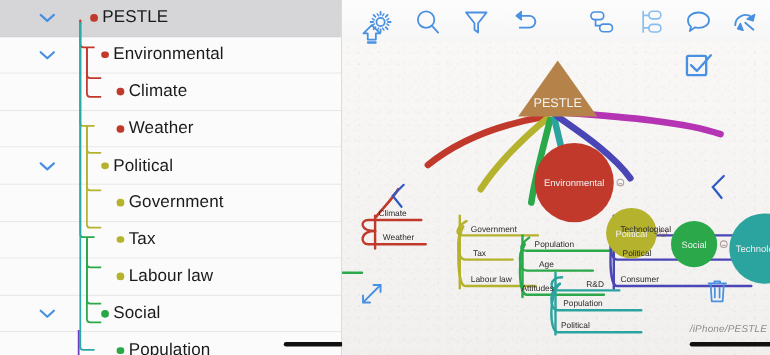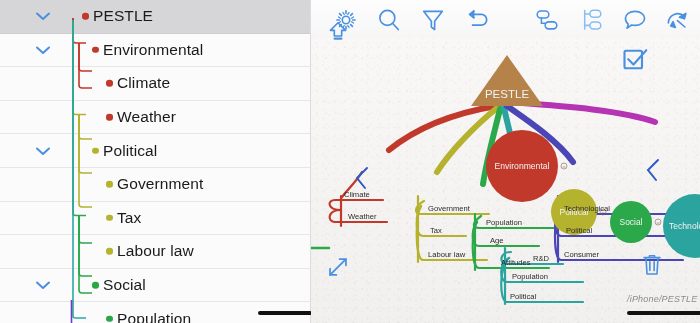--- a/index.html
+++ b/index.html
@@ -314,21 +314,21 @@
         <div class="leaf-label" style="left: 37px; top: 216px;">Weather</div>
         <div class="node-label" style="left: 263px; top: 212px; font-size: 8.4px;">Political</div>
         <div class="collapse-dot" style="left: 292px; top: 212px;"></div>
         <div class="leaf-label" style="left: 117px; top: 208px;">Government</div>
         <div class="leaf-label" style="left: 119px; top: 230px;">Tax</div>
         <div class="leaf-label" style="left: 117px; top: 254px;">Labour law</div>
         <div class="node-label" style="left: 320px; top: 222px; font-size: 8.4px;">Social</div>
         <div class="collapse-dot" style="left: 347px; top: 222px;"></div>
         <div class="leaf-label" style="left: 175px; top: 222px;">Population</div>
         <div class="leaf-label" style="left: 179px; top: 240px;">Age</div>
-        <div class="leaf-label" style="left: 190px; top: 262px;">Attitudes</div>
+        <div class="leaf-label" style="left: 163px; top: 262px;">Attitudes</div>
         <div class="node-label" style="left: 384px; top: 226px; font-size: 8.6px;">Technological</div>
         <div class="leaf-label" style="left: 203px; top: 258px; padding-left: 19px;">R&amp;D</div>
         <div class="leaf-label" style="left: 201px; top: 276px;">Population</div>
         <div class="leaf-label" style="left: 199px; top: 296px;">Political</div>
         <div class="leaf-label" style="left: 253px; top: 208px;">Technological</div>
         <div class="leaf-label" style="left: 255px; top: 230px;">Political</div>
         <div class="leaf-label" style="left: 253px; top: 254px;">Consumer</div>
         <div class="node-label" style="left: 196px; top: 94px; font-size: 11.5px;">PESTLE</div>
       </div>
 

